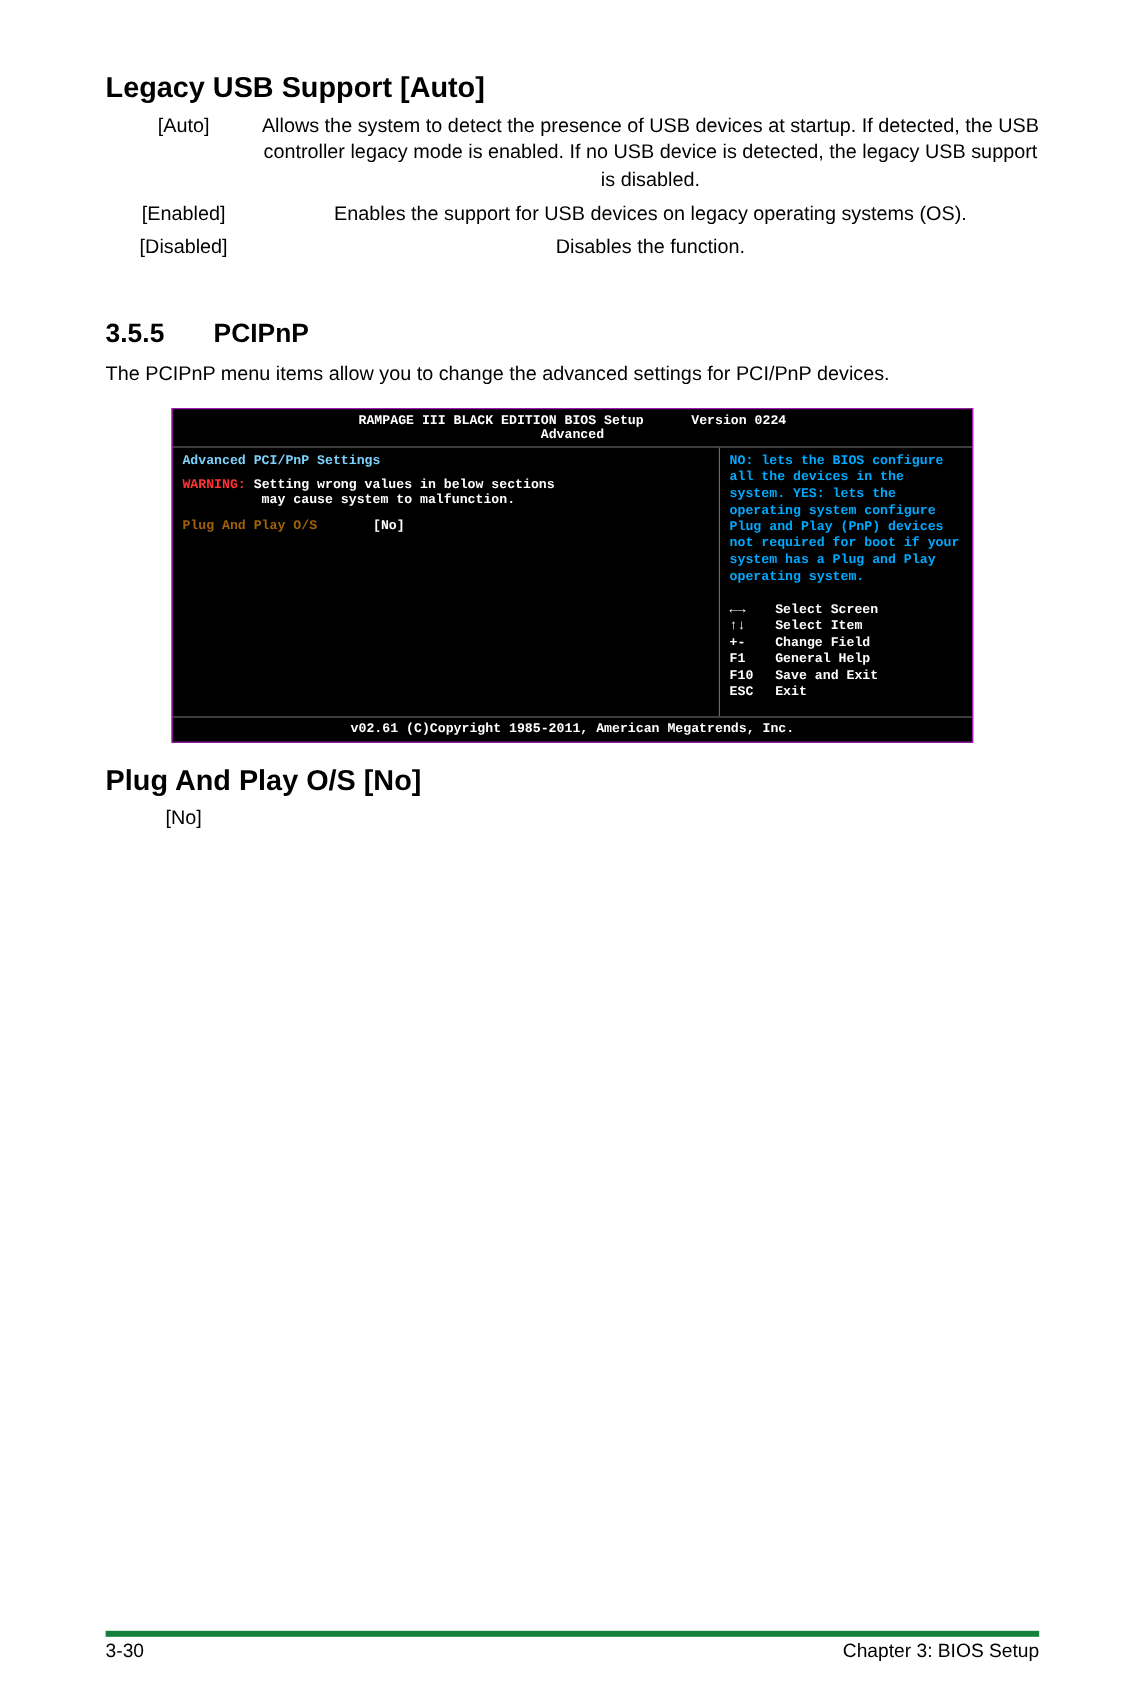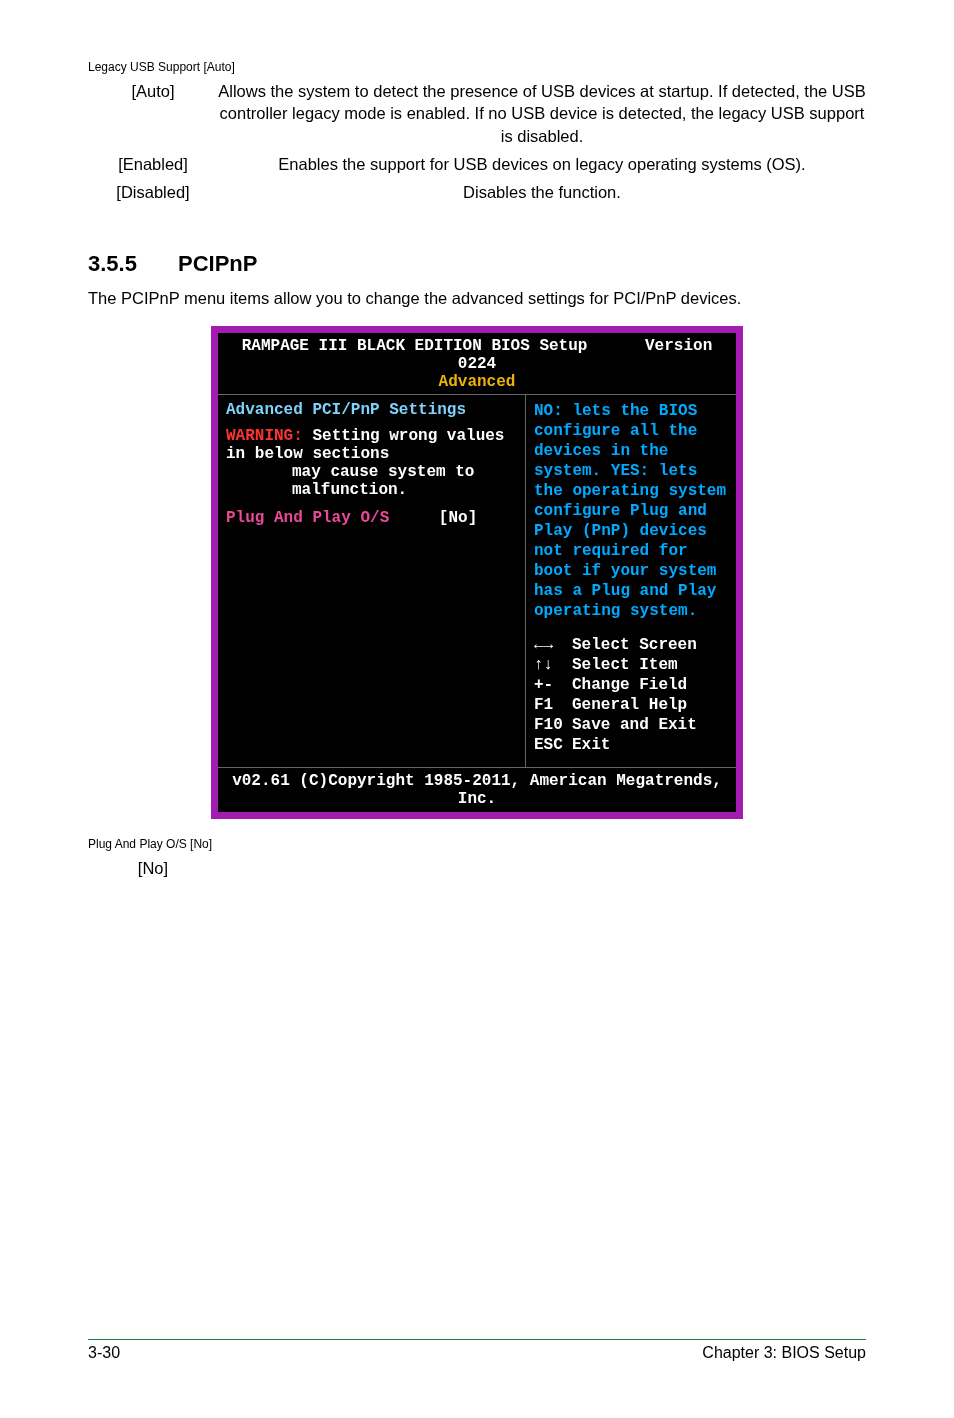--- a/index.html
+++ b/index.html
@@ -6,22 +6,22 @@
   body {
     font-family: Arial, Helvetica, sans-serif;
     background: #fff;
     color: #000;
     width: 954px;
     height: 1418px;
     position: relative;
     padding: 60px 88px 0 88px;
   }
   .section-title {
-    font-weight: normal;
-    font-size: 12px;
+    font-weight: bold;
+    font-size: 24px;
     margin-bottom: 6px;
   }
   .dl-row {
     display: flex;
     margin-bottom: 6px;
     font-size: 16.5px;
     line-height: 1.35;
     text-align: center;
   }
   .dl-key { width: 130px; flex-shrink: 0; }
@@ -33,76 +33,76 @@
   }
   .big-section .num { display: inline-block; width: 90px; }
   .para {
     font-size: 16.5px;
     line-height: 1.35;
     margin-top: 10px;
   }
   
   .bios {
     margin: 16px auto 18px auto;
-    width: 532px;
+    width: 668px;
     background: #000;
     color: #fff;
     font-family: "Courier New", monospace;
-    font-size: 16px;
-    border: 7px solid #a21caf;
+    font-size: 11px;
+    border: 1px solid #a21caf;
   }
   .bios-title {
     text-align: center;
     padding: 4px 0 0 0;
     font-weight: bold;
   }
   .bios-tab {
     text-align: center;
-    color: #eab308;
+    color: #ffffff;
     font-weight: bold;
     border-bottom: 1px solid #666;
     padding-bottom: 3px;
   }
   .bios-body {
     display: flex;
   }
   .bios-left {
     flex: 1;
     padding: 6px 8px 12px 8px;
     border-right: 1px solid #666;
     color: #0af;
   }
   .bios-left .head { color: #7dd3fc; font-weight: bold; margin-bottom: 8px; }
   .bios-left .warn { color: #ff3333; font-weight: bold; }
   .bios-left .warn-text { color: #fff; font-weight: bold; }
   .bios-left .item-row { margin-top: 10px; }
-  .bios-left .item-row .label { color: #ec4899; font-weight: bold; }
+  .bios-left .item-row .label { color: #a16207; font-weight: bold; }
   .bios-left .item-row .val { color: #fff; font-weight: bold; margin-left: 40px; }
   .bios-right {
     width: 210px;
     padding: 6px 8px 12px 8px;
     color: #0af;
     font-weight: bold;
     line-height: 1.25;
   }
   .bios-right .nav { margin-top: 14px; color:#fff; }
   .bios-right .nav div { display:flex; }
   .bios-right .nav .k { width: 38px; color:#fff; }
   .bios-footer {
     text-align: center;
     font-weight: bold;
     padding: 4px 0;
     border-top: 1px solid #666;
   }
   .page-footer {
     position: absolute;
-    bottom: 56px;
+    bottom: 32px;
     left: 88px;
     right: 88px;
-    border-top: 1px solid #15803d;
+    border-top: 5px solid #15803d;
     padding-top: 4px;
     display: flex;
     justify-content: space-between;
     font-size: 16px;
   }
 </style>
 </head>
 <body>
 
 <div class="section-title">Legacy USB Support [Auto]</div>

